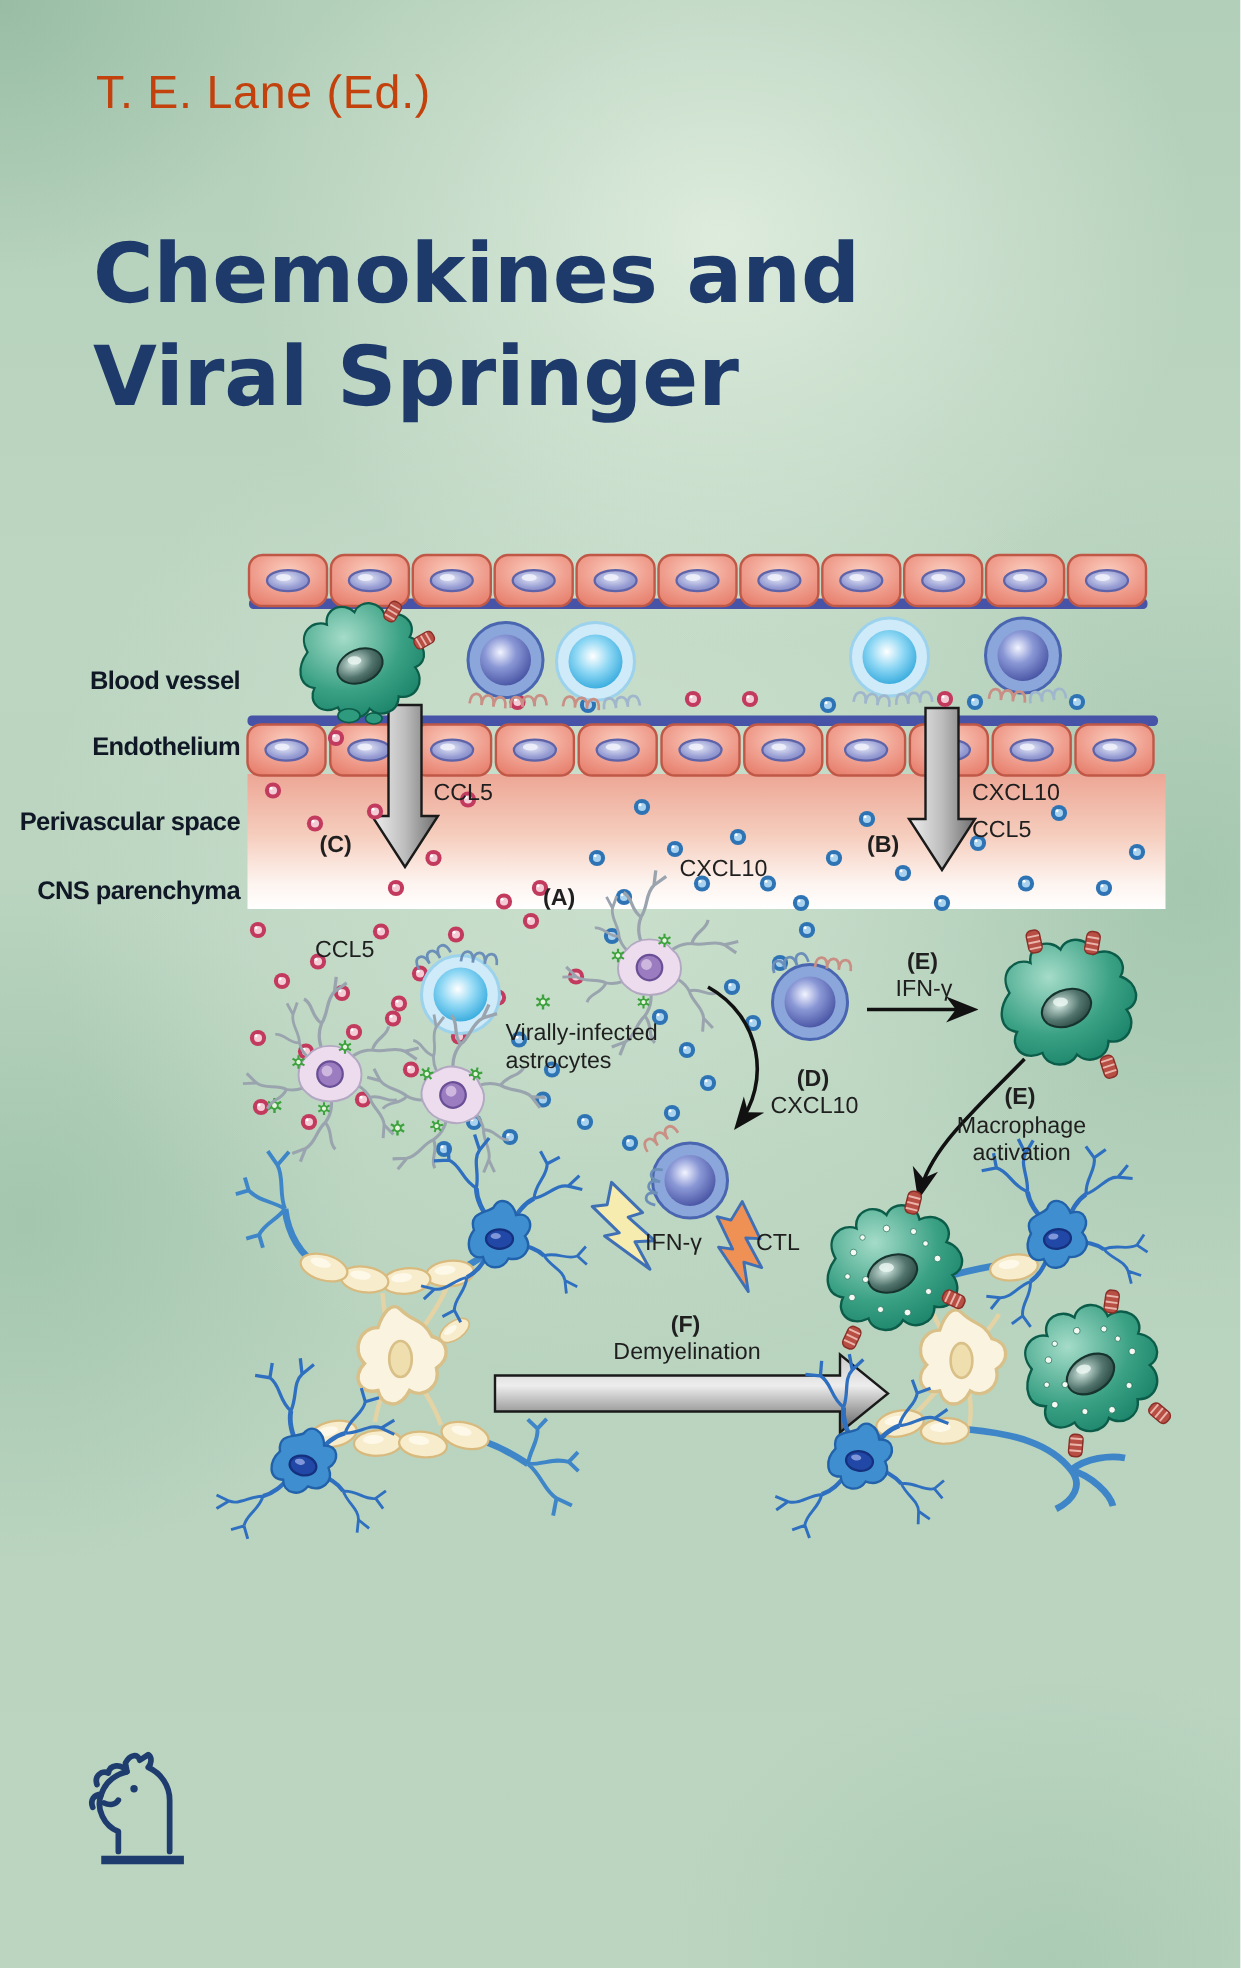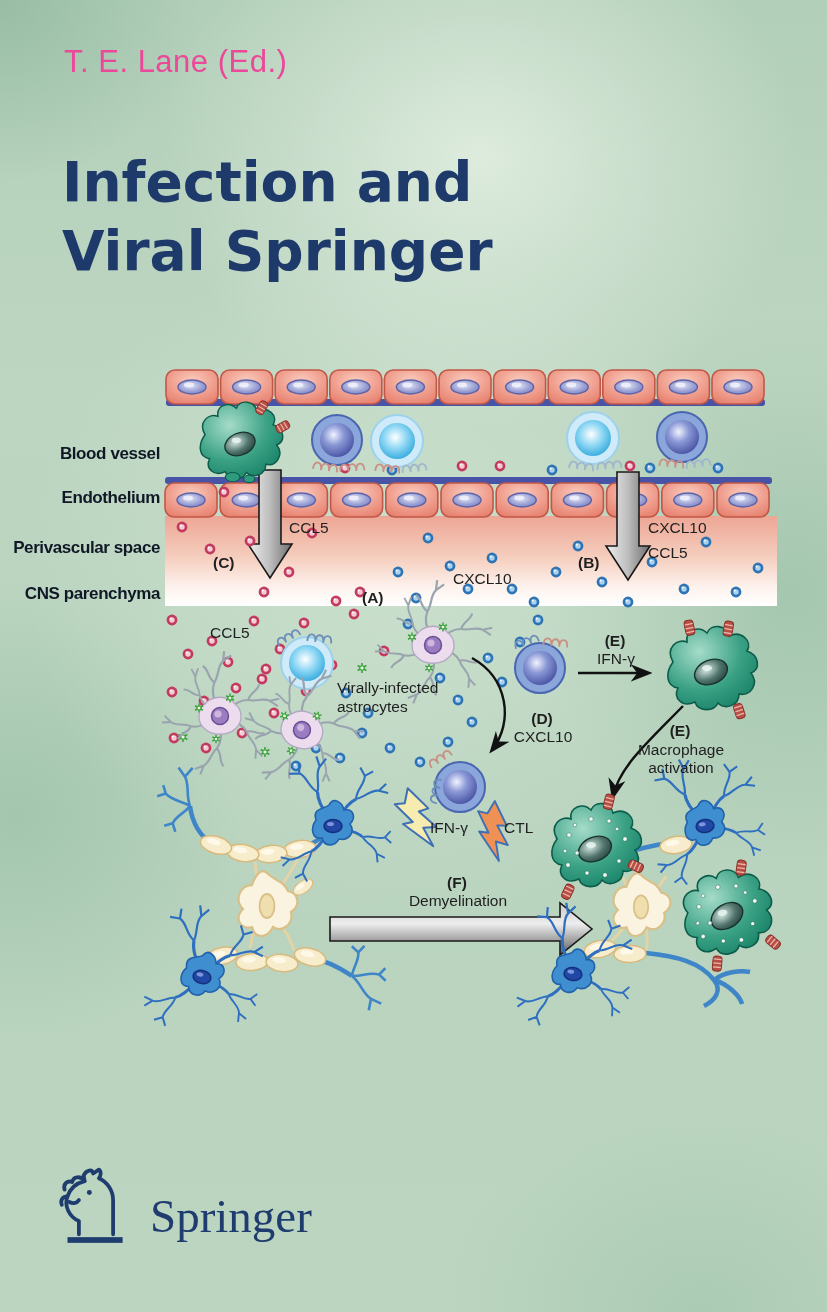--- a/index.html
+++ b/index.html
@@ -7,21 +7,21 @@
        font-family:"Liberation Sans",sans-serif;}
   .bg{position:absolute;inset:0;
       background:
         radial-gradient(55% 30% at 58% 12%, rgba(228,240,226,.85) 0%, rgba(228,240,226,0) 70%),
         radial-gradient(60% 35% at 48% 44%, rgba(215,233,216,.55) 0%, rgba(215,233,216,0) 75%),
         radial-gradient(45% 30% at 96% 45%, rgba(132,178,150,.40) 0%, rgba(132,178,150,0) 70%),
         radial-gradient(40% 25% at 2% 62%, rgba(138,182,154,.45) 0%, rgba(138,182,154,0) 70%),
         radial-gradient(35% 20% at 0% 0%, rgba(126,172,144,.50) 0%, rgba(126,172,144,0) 70%),
         radial-gradient(45% 22% at 85% 100%, rgba(146,188,160,.40) 0%, rgba(146,188,160,0) 70%),
         linear-gradient(180deg,#b2cfb9 0%,#bdd6c2 30%,#b8d3be 60%,#bcd5c1 100%);}
-  .author{position:absolute;left:64px;top:44px;font-size:31px;color:#ec4899;
+  .author{position:absolute;left:64px;top:44px;font-size:31px;color:#c2410c;
           letter-spacing:.5px;}
   .title{position:absolute;left:62px;top:148px;margin:0;
          font-family:"DejaVu Sans",sans-serif;font-weight:700;
          font-size:55px;line-height:1.25;color:#1e3a6b;letter-spacing:0px;}
   .publisher{position:absolute;left:58px;top:1156px;display:flex;align-items:flex-end;gap:16px;}
   .publisher .word{font-family:"Liberation Serif",serif;font-size:47px;color:#1e3c6e;
                    line-height:1;padding-bottom:8px;}
   svg.scene{position:absolute;left:0;top:0;}
   text{font-family:"Liberation Sans",sans-serif;}
   .lbl{font-size:15.5px;fill:#1f1f1f;}
@@ -29,21 +29,21 @@
   .region{font-size:17px;font-weight:bold;fill:#101826;letter-spacing:-.4px;}
 </style>
 </head>
 <body>
 
 <div class="cover">
   <div class="bg"></div>
 
   <div class="author">T. E. Lane (Ed.)</div>
 
-  <h1 class="title"><span>Infection and</span><br><span>Viral Springer</span></h1>
+  <h1 class="title"><span>Chemokines and</span><br><span>Viral Springer</span></h1>
 
   <svg id="scene" class="scene" width="827" height="1312" viewBox="0 0 827 1312">
     <defs>
       <radialGradient id="cellG" cx="50%" cy="32%" r="75%">
         <stop offset="0%" stop-color="#facdbe"></stop>
           <stop offset="55%" stop-color="#f0a090"></stop>
           <stop offset="100%" stop-color="#e77f6d"></stop>
       </radialGradient>
       <radialGradient id="nucG" cx="45%" cy="40%" r="70%">
         <stop offset="0%" stop-color="#e2e5f6"></stop>
@@ -615,15 +615,14 @@
     <svg width="76" height="92" viewBox="0 0 80 92">
       <g fill="none" stroke="#1e3c6e" stroke-width="4" stroke-linecap="round" stroke-linejoin="round">
         <path d="M22,80 L22,66 C12,62 6,50 10,40 C13,31 20,26 28,24 L27,18 C30,12 36,11 37,16 L43,12 C46,14 45,19 43,21 C52,25 58,34 58,44 L58,80"></path>
         <path d="M28,24 C24,18 16,19 15,25 C10,23 5,27 7,33"></path>
         <path d="M10,40 C5,40 2,44 4,49"></path>
         <path d="M12,46 C16,48 20,47 22,44"></path>
       </g>
       <circle cx="33" cy="36" r="2.6" fill="#1e3c6e"></circle>
       <rect x="10" y="83" width="58" height="6" fill="#1e3c6e"></rect>
     </svg>
-    <span class="word">Springer</span>
   </div>
 </div>
 
 </body></html>

